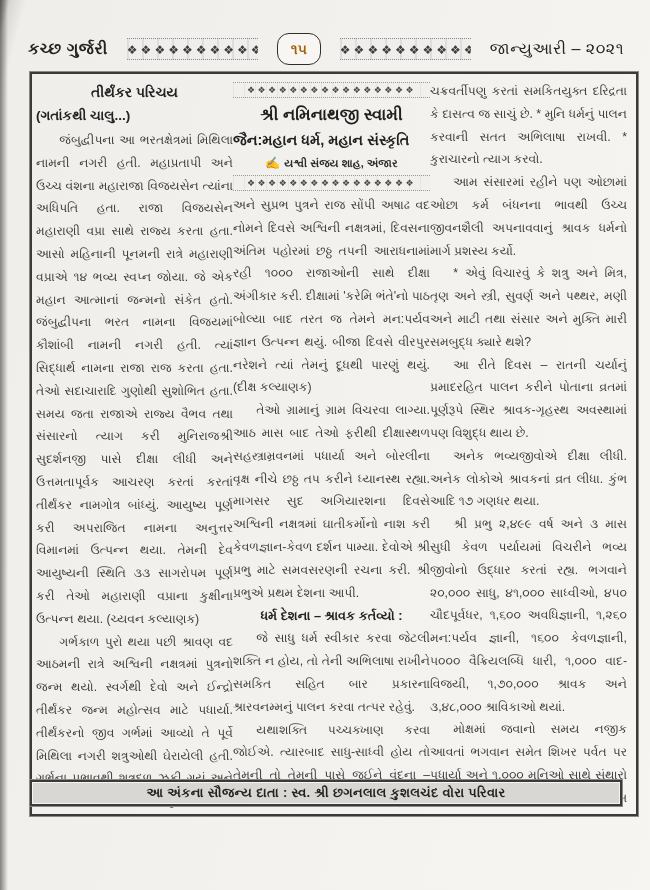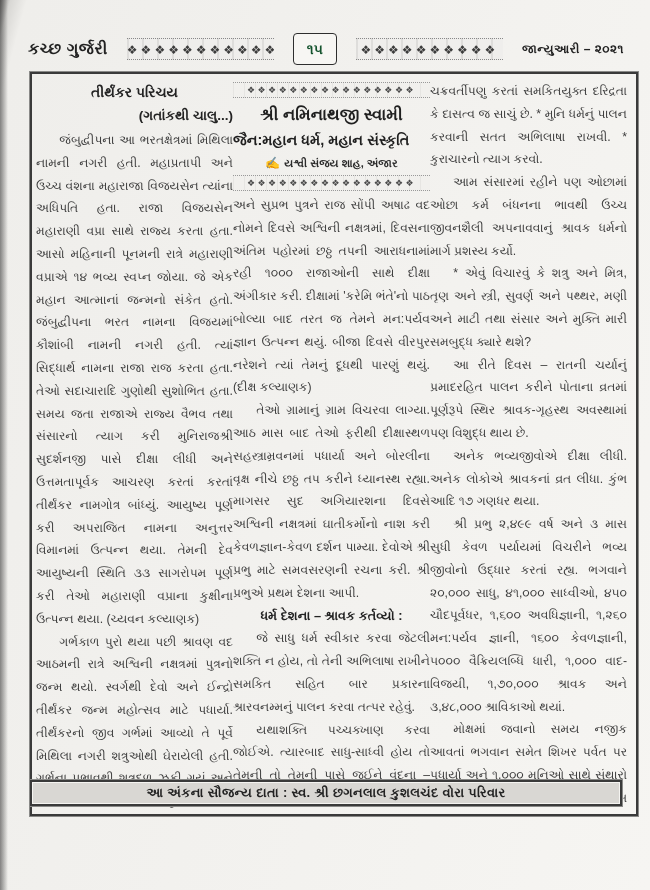--- a/index.html
+++ b/index.html
@@ -25,40 +25,40 @@
     display:flex; align-items:center; gap:19px;
   }
   .mast { font-weight:bold; font-size:16px; color:#222; white-space:nowrap; letter-spacing:.5px; }
   .orn-band {
     flex:1; height:22px; overflow:hidden; white-space:nowrap;
     font-size:12px; line-height:22px; letter-spacing:3px; color:#3c3c3c; text-align:center;
     background:repeating-linear-gradient(90deg,#dedddb 0 2px,#efeeec 2px 15px);
     border-top:1px dotted #888; border-bottom:1px dotted #888;
   }
   .page-num {
-    min-width:44px; height:32px; border:1.5px solid #2e2e2e; border-radius:4px;
+    min-width:44px; height:32px; border:1.5px solid #2e2e2e; border-radius:12px;
     background:#f7f6f3; display:flex; align-items:center; justify-content:center;
-    font-weight:bold; font-size:14px; color:#14532d;
+    font-weight:bold; font-size:14px; color:#a16207;
   }
-  .issue { font-weight:bold; font-size:12px; color:#222; white-space:nowrap; letter-spacing:.5px; }
+  .issue { font-weight:normal; font-size:16px; color:#222; white-space:nowrap; letter-spacing:.5px; }
   
   .main-box {
     position:absolute; left:30px; top:72px; width:608px; height:744px;
     border:2px solid #3a3a3a; box-shadow:0 0 0 1px #8a8a88;
     background:transparent;
     display:flex; padding:6px 9px 4px 4px;
   }
   .col { flex:1 1 0; overflow:hidden; text-align:justify; }
   .col p {
     font-size:12.3px; line-height:22.8px; color:#3e3e3e;
     text-align:justify; text-justify:inter-word;
   }
   .col p.indent { text-indent:1.9em; }
   .col-title { text-align:center; font-weight:bold; font-size:14px; color:#232323; line-height:24px; }
-  .col-subtitle { text-align:right; font-weight:bold; font-size:13.5px; color:#232323; line-height:23px; margin-bottom:2px; }
+  .col-subtitle { text-align:left; font-weight:bold; font-size:13.5px; color:#232323; line-height:23px; margin-bottom:2px; }
   .center-head-title { text-align:center; font-weight:bold; font-size:16.5px; color:#1f1f1f; line-height:27px; }
   .center-head-sub { font-weight:bold; font-size:14.5px; color:#1f1f1f; line-height:25px; }
   .byline { text-align:center; font-weight:bold; font-size:11px; color:#2b2b2b; line-height:20px; margin-bottom:2px; }
   .byline .pen { font-size:12px; margin-right:4px; }
   .orn-row {
     display:block; overflow:hidden; white-space:nowrap; text-align:center;
     font-size:9px; letter-spacing:2.5px; color:#4a4a4a; line-height:14px;
     border-top:1px dotted #999; border-bottom:1px dotted #999;
     background:repeating-linear-gradient(90deg,#e6e5e2 0 1px,#f1f0ed 1px 11px);
     margin:2px 0 3px 0;

